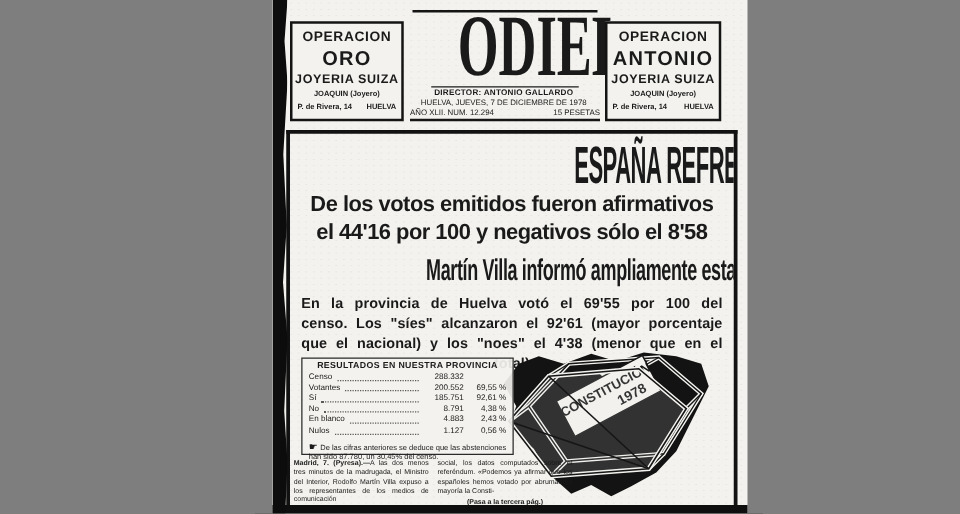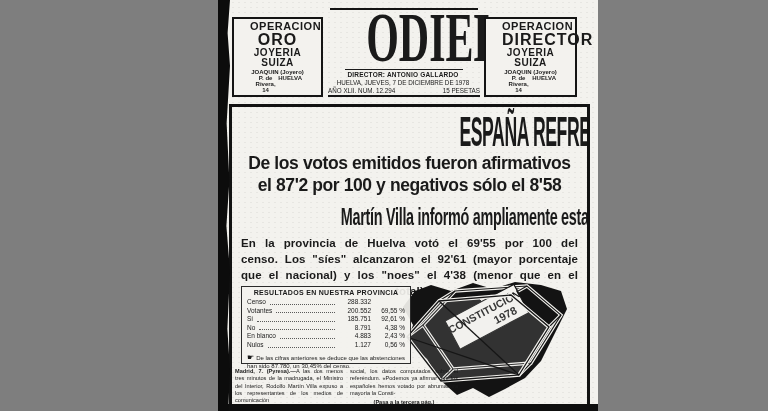--- a/index.html
+++ b/index.html
@@ -7,21 +7,21 @@
          font-family:"Liberation Sans",sans-serif;color:#1a1a1a;}
   
   .page{position:absolute;left:218px;top:0;width:380px;height:411px;background:#f3f2ee;
         background-image:radial-gradient(rgba(0,0,0,.05) .5px,transparent .6px);background-size:6px 5px;}
   .scan-strip{position:absolute;left:218px;top:0;width:12px;height:411px;background:#0c0c0c;z-index:5;
         clip-path:polygon(0 0,100% 0,80% 8%,100% 16%,72% 30%,95% 44%,70% 55%,100% 66%,78% 80%,100% 90%,85% 100%,0 100%);}
   .bottom-band{position:absolute;left:218px;top:404px;width:380px;height:7px;background:#0e0e0e;z-index:4;}
 
   
   .ad{position:absolute;top:17px;height:80px;border:2px solid #141414;background:#f3f2ee;
-      display:flex;flex-direction:column;justify-content:space-evenly;text-align:center;box-sizing:border-box;padding:2px 16px;}
+      display:flex;flex-direction:column;justify-content:space-evenly;text-align:center;box-sizing:border-box;padding:2px 1px;}
   .ad-left{left:14px;width:91px;}
   .ad-right{left:266px;width:93px;}
   .ad-l1{font-size:11px;font-weight:bold;letter-spacing:.5px;line-height:1;}
   .ad-l2{font-size:16px;font-weight:bold;letter-spacing:1px;line-height:1;}
   .ad-brand{font-size:10px;font-weight:bold;letter-spacing:.5px;line-height:1;text-align:center;}
   .ad-owner{font-size:6px;font-weight:bold;line-height:1;}
   .ad-addr{display:flex;justify-content:space-between;padding:0 3px;font-size:6px;font-weight:bold;line-height:1;}
 
   
   .mast-topline{position:absolute;left:112px;top:8px;width:148px;height:2px;background:#151515;}
@@ -97,34 +97,34 @@
     <div class="mast-director">DIRECTOR: ANTONIO GALLARDO</div>
     <div class="mast-dateline">HUELVA, JUEVES, 7 DE DICIEMBRE DE 1978</div>
     <div class="mast-issue-row">
       <span>AÑO XLII. NUM. 12.294</span>
       <span>15 PESETAS</span>
     </div>
     <div class="mast-rule2"></div>
 
     <div class="ad ad-right">
       <div class="ad-l1">OPERACION</div>
-      <div class="ad-l2">DIRECTOR</div>
+      <div class="ad-l2">ANTONIO</div>
       <div class="ad-brand">JOYERIA SUIZA</div>
       <div class="ad-owner">JOAQUIN (Joyero)</div>
       <div class="ad-addr">
         <span>P. de Rivera, 14</span>
         <span>HUELVA</span>
       </div>
     </div>
 
     <div class="main-box">
       <div class="headline">
         <span class="condensed">ESPAÑA REFRENDÓ LA CONSTITUCION</span>
       </div>
-      <div class="subhead">De los votos emitidos fueron afirmativos el 87'2 por 100 y negativos sólo el 8'58</div>
+      <div class="subhead">De los votos emitidos fueron afirmativos el 44'16 por 100 y negativos sólo el 8'58</div>
       <div class="kicker2">
         <span class="condensed">Martín Villa informó ampliamente esta madrugada</span>
       </div>
       <div class="lead">En la provincia de Huelva votó el 69'55 por 100 del censo. Los "síes" alcanzaron el 92'61 (mayor porcentaje que el nacional) y los "noes" el 4'38 (menor que en el total)</div>
 
       <div class="results-box">
         <div class="results-title">RESULTADOS EN NUESTRA PROVINCIA</div>
         <div class="r-row">
           <span class="r-label">Censo</span>
             <span class="r-leader"></span>

